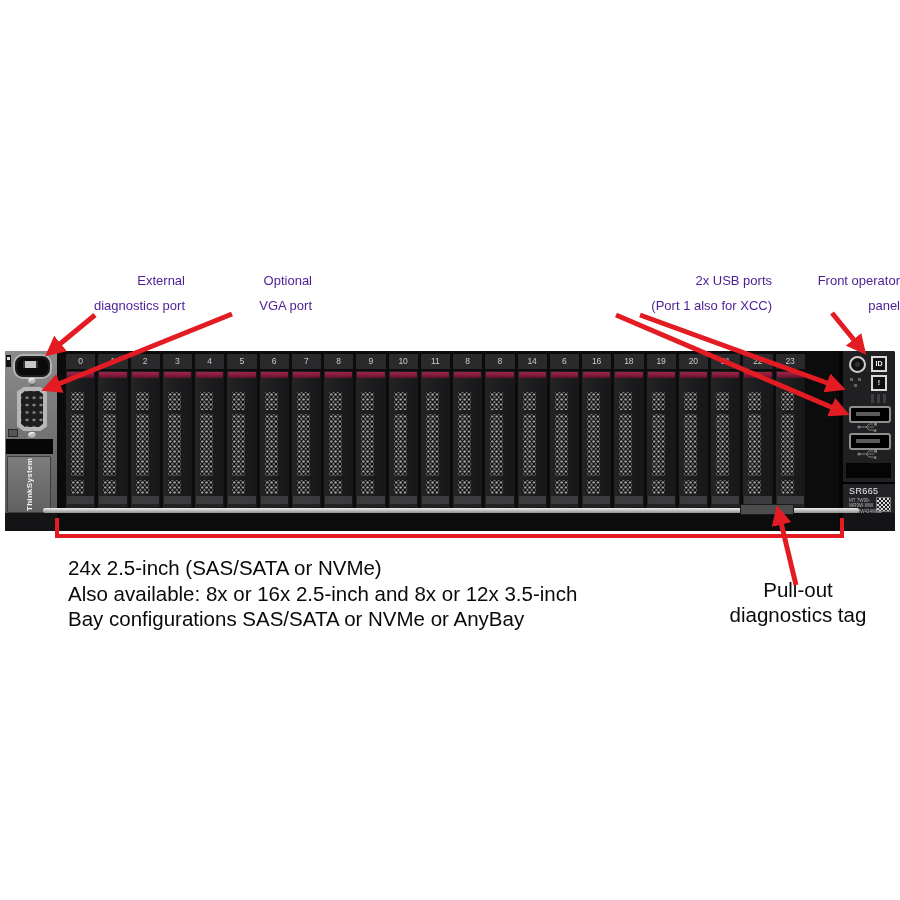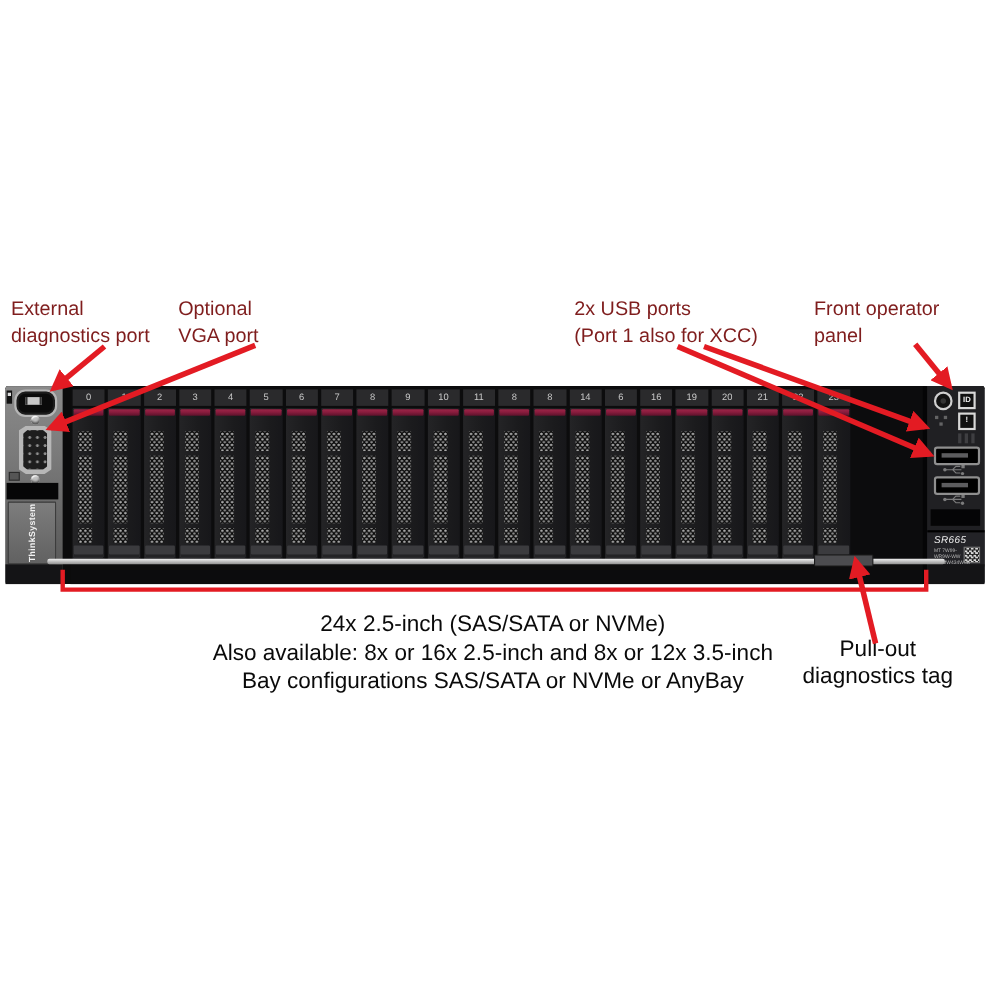--- a/index.html
+++ b/index.html
@@ -1,25 +1,25 @@
 <!DOCTYPE html>
 <html><head>
 <meta charset="utf-8">
 <style>
   html,body{margin:0;padding:0;}
   body{
     width:900px;height:900px;background:#ffffff;position:relative;overflow:hidden;
     font-family:"Liberation Sans","DejaVu Sans",sans-serif;color:#000;
   }
   .callout{
-    position:absolute;text-align:left;font-size:18px;line-height:25px;
-    white-space:pre-line;color:#7f1d1d;
+    position:absolute;text-align:right;font-size:13px;line-height:25px;
+    white-space:pre-line;color:#4c1d95;
   }
   #caption{
-    position:absolute;left:68px;top:555px;width:760px;text-align:center;
+    position:absolute;left:68px;top:555px;width:760px;
     font-size:20.5px;line-height:25.5px;white-space:pre-line;color:#0a0a0a;
   }
   #tag-label{
     position:absolute;left:712px;top:577px;width:172px;text-align:center;
     font-size:20.5px;line-height:25px;white-space:pre-line;color:#0a0a0a;
   }
   
   #server{
     position:absolute;left:5px;top:351px;width:890px;height:180px;
     display:flex;flex-direction:row;background:#0d0d0e;border-radius:2px;
@@ -139,21 +139,21 @@
   }
   .usb-port:before{content:"";position:absolute;left:5px;top:4px;width:24px;height:4px;background:#5c5c5e;}
   .usb1{top:55px;} .usb2{top:82px;}
   .usb-glyph{position:absolute;left:14px;width:22px;height:10px;opacity:.75;}
   .ug1{top:71px;} .ug2{top:98px;}
   .panel-slot{position:absolute;left:3px;top:112px;width:45px;height:15px;background:#050506;}
   .ear-label{
     position:absolute;left:0;top:131px;width:100%;height:31px;background:#232327;
     border-top:2px solid #000;
   }
-  .model{position:absolute;left:6px;top:2px;font-size:9px;color:#ececec;letter-spacing:.4px;font-style:italic;}
+  .model{position:absolute;left:6px;top:2px;font-size:9px;color:#ececec;letter-spacing:.4px;}
   .mt-text{position:absolute;left:6px;top:14px;width:26px;font-size:4.5px;line-height:5px;color:#b5b5b5;white-space:pre-line;}
   .qr{
     position:absolute;right:4px;top:13px;width:13px;height:13px;
     background:conic-gradient(#d8d8d8 25%,#222 0 50%,#d8d8d8 0 75%,#222 0);
     background-size:4px 4px;border:1px solid #777;
   }
   .sn-text{position:absolute;left:6px;top:25px;font-size:4.5px;color:#b5b5b5;}
   .panel-bottom{position:absolute;left:0;bottom:0;width:100%;height:18px;background:#141416;}
   
   #overlay{position:absolute;left:0;top:0;width:900px;height:900px;z-index:10;pointer-events:none;}
@@ -356,20 +356,30 @@
         <div class="bay-num">16</div>
         <div class="tray">
           <div class="latchbar" style="background: linear-gradient(rgb(156, 37, 71), rgb(140, 29, 63) 40%, rgb(93, 18, 43));"></div>
           <div class="perf a"></div>
           <div class="perf b"></div>
           <div class="perf c"></div>
           <div class="tray-latch"></div>
         </div>
       </div>
       <div class="bay-col">
+        <div class="bay-num">18</div>
+        <div class="tray">
+          <div class="latchbar" style="background: linear-gradient(rgb(156, 37, 71), rgb(140, 29, 63) 40%, rgb(93, 18, 43));"></div>
+          <div class="perf a"></div>
+          <div class="perf b"></div>
+          <div class="perf c"></div>
+          <div class="tray-latch"></div>
+        </div>
+      </div>
+      <div class="bay-col">
         <div class="bay-num">19</div>
         <div class="tray">
           <div class="latchbar" style="background: linear-gradient(rgb(156, 37, 71), rgb(140, 29, 63) 40%, rgb(93, 18, 43));"></div>
           <div class="perf a"></div>
           <div class="perf b"></div>
           <div class="perf c"></div>
           <div class="tray-latch"></div>
         </div>
       </div>
       <div class="bay-col">

